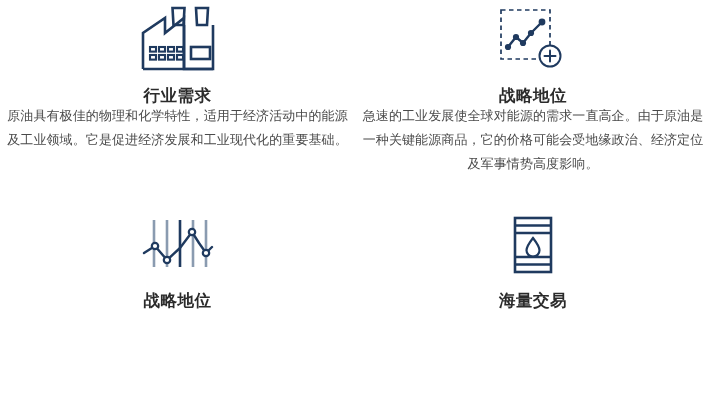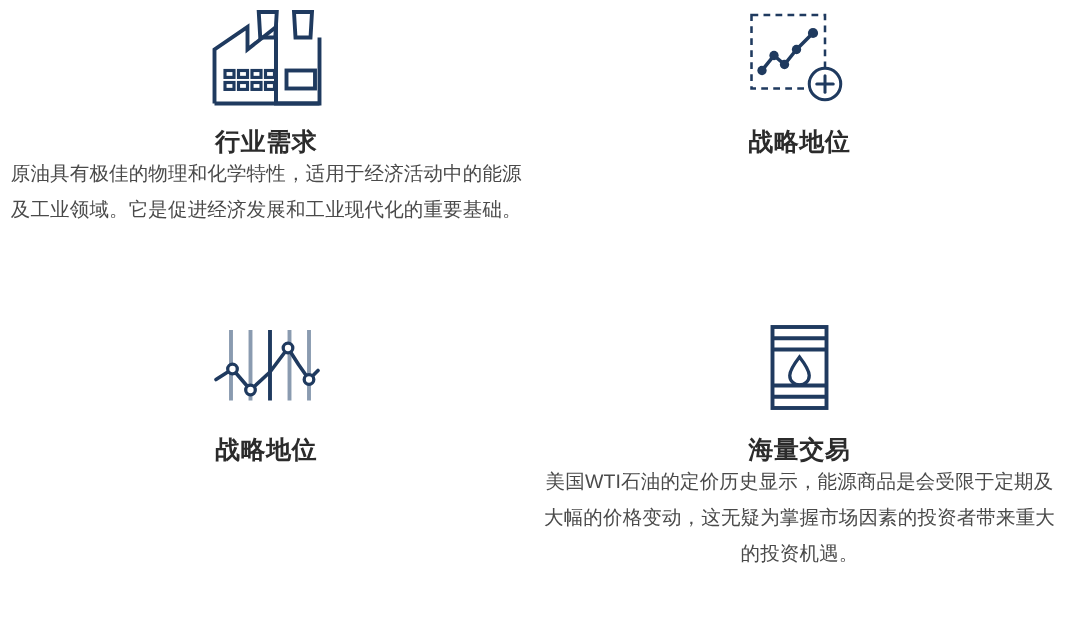--- a/index.html
+++ b/index.html
@@ -107,20 +107,21 @@
           <circle cx="45" cy="15" r="3.4"></circle>
         </g>
         <g fill="#ffffff" stroke="#1f3a5f" stroke-width="2" stroke-linecap="round">
           <circle cx="53" cy="49" r="10.5"></circle>
           <line x1="53" y1="43.5" x2="53" y2="54.5"></line>
           <line x1="47.5" y1="49" x2="58.5" y2="49"></line>
         </g>
       </svg>
     </div>
     <div class="card-title">战略地位</div>
+    <div class="card-body">急速的工业发展使全球对能源的需求一直高企。由于原油是一种关键能源商品，它的价格可能会受地缘政治、经济定位及军事情势高度影响。</div>
   </div>
 
   <div class="card r2">
     <div class="icon-wrap">
       <svg width="72" height="60" viewBox="0 0 72 60">
         <g stroke="#8a9bb0" stroke-width="2.6" stroke-linecap="butt">
           <line x1="12" y1="5" x2="12" y2="52"></line>
           <line x1="25" y1="5" x2="25" y2="52"></line>
           <line x1="51" y1="5" x2="51" y2="52"></line>
           <line x1="64" y1="5" x2="64" y2="52"></line>
@@ -145,16 +146,15 @@
           <rect x="7" y="4" width="36" height="54"></rect>
           <line x1="7" y1="11.5" x2="43" y2="11.5"></line>
           <line x1="7" y1="19" x2="43" y2="19"></line>
           <line x1="7" y1="43" x2="43" y2="43"></line>
           <line x1="7" y1="50.5" x2="43" y2="50.5"></line>
         </g>
         <path d="M25 24 C20 30.5 18.5 33.5 18.5 36.3 C18.5 40 21.4 42.6 25 42.6 C28.6 42.6 31.5 40 31.5 36.3 C31.5 33.5 30 30.5 25 24 Z" fill="none" stroke="#1f3a5f" stroke-width="2.2"></path>
       </svg>
     </div>
     <div class="card-title">海量交易</div>
-    <div class="card-body">美国WTI石油的定价历史显示，能源商品是会受限于定期及大幅的价格变动，这无疑为掌握市场因素的投资者带来重大的投资机遇。</div>
   </div>
 
 </div>
 
 </body></html>

